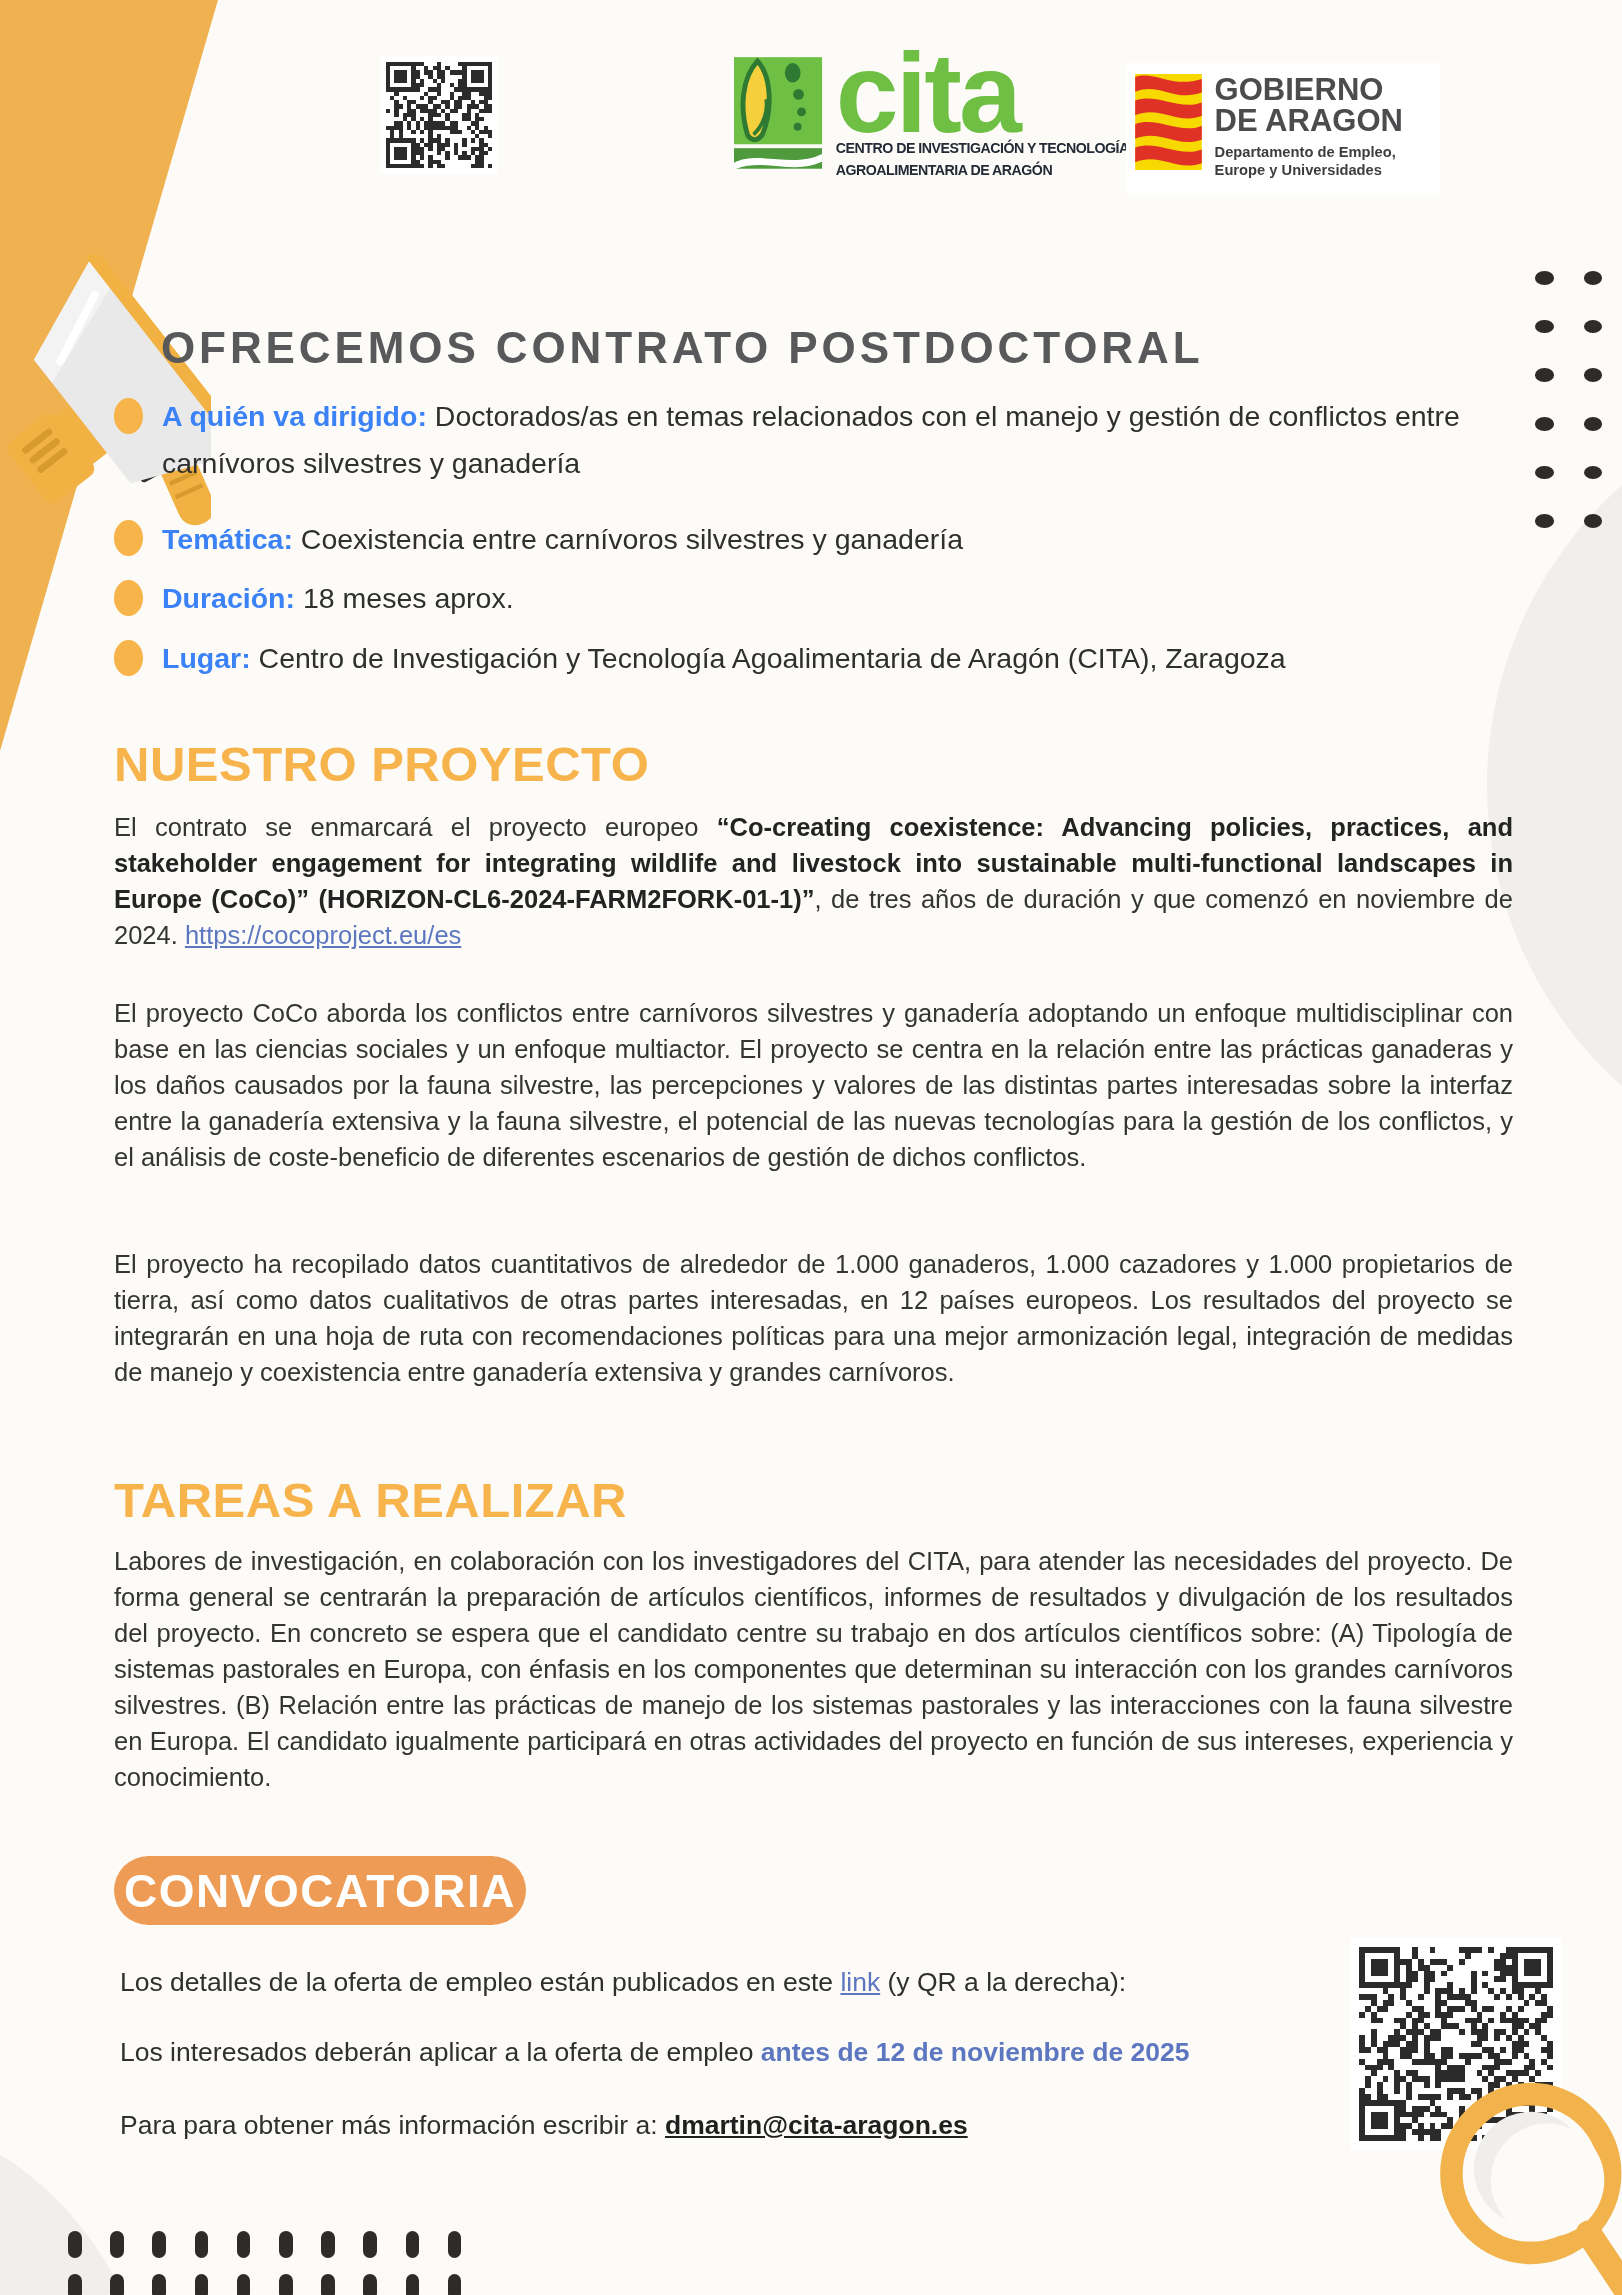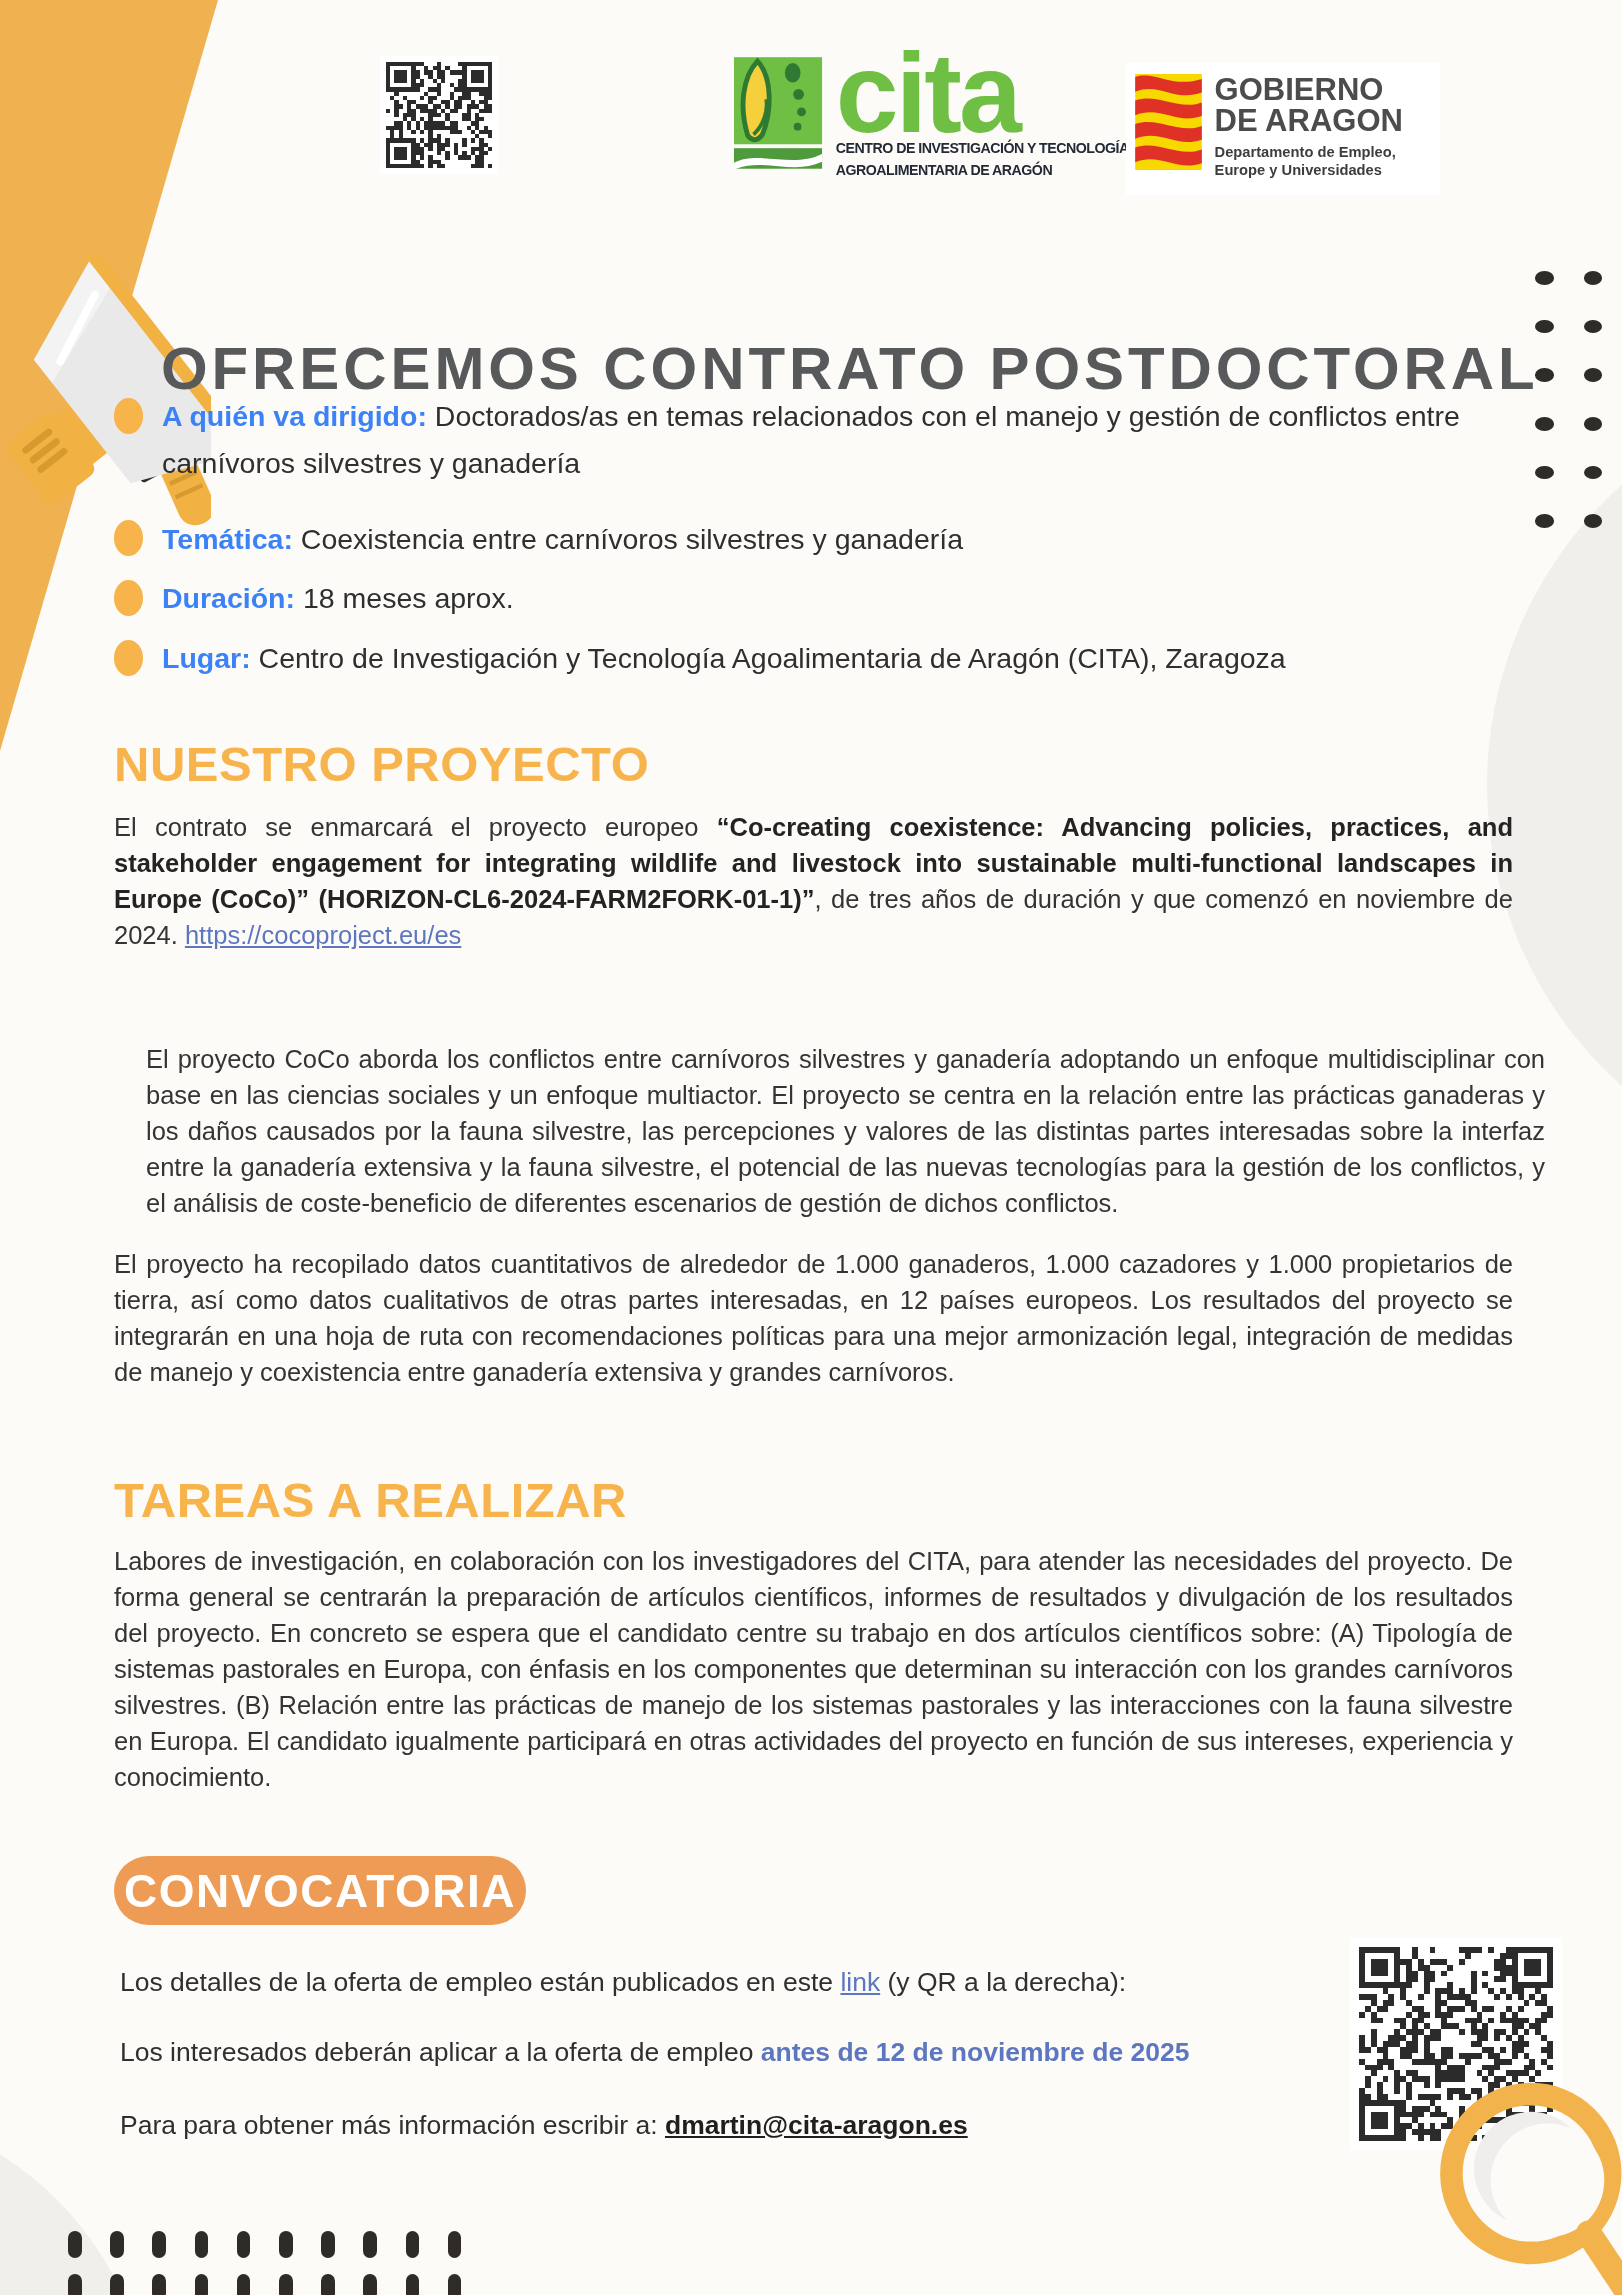--- a/index.html
+++ b/index.html
@@ -20,42 +20,42 @@
   .qr2{position:absolute;left:1350px;top:1938px;width:194px;height:194px;padding:8.8px;}
   .qrbox svg{width:100%;height:100%;fill:#2B2B2B;}
   .cita{position:absolute;left:694px;top:52px;display:flex;gap:10.8px;padding-left:40px;}
   .cita .word{font-size:113px;line-height:83px;font-weight:bold;color:#6FBF44;letter-spacing:-2.9px;}
   .cita .sub{font-size:14.2px;font-weight:bold;color:#232A36;line-height:18px;letter-spacing:-0.5px;margin-top:3.9px;}
   .gobierno{position:absolute;left:1126px;top:63px;width:314px;height:132px;background:#FFFFFF;
             display:flex;align-items:flex-start;gap:12.8px;padding:10.8px 8.8px 0 8.8px;box-sizing:border-box;}
   .gobierno .g1{font-size:31px;font-weight:800;color:#4B4C4E;line-height:31px;letter-spacing:0px;}
   .gobierno .dept{font-size:14.7px;font-weight:bold;color:#3C3D3F;line-height:18px;margin-top:6.9px;}
   
-  .title{position:absolute;left:161px;top:294px;font-size:60px;font-weight:800;color:#58595B;
+  .title{position:absolute;left:161px;top:294px;font-size:44px;font-weight:800;color:#58595B;
          letter-spacing:3.9px;white-space:nowrap;}
   .megaphone{position:absolute;left:-7.4px;top:255px;width:218px;height:304px;}
   .dots-right{position:absolute;left:1535px;top:271px;display:grid;grid-template-columns:18.6px 18.6px;column-gap:30px;row-gap:35px;}
   .dots-right i{display:block;width:18.6px;height:13.7px;border-radius:50%;background:#2E2B28;}
   .dots-bottom{position:absolute;left:68px;top:2231px;display:grid;grid-template-columns:repeat(10,13.7px);column-gap:28.5px;row-gap:16px;}
   .dots-bottom i{display:block;width:13.7px;height:26.5px;border-radius:6.9px;background:#2E2B28;}
   
   .bullets{position:absolute;left:114px;top:393px;width:1413px;list-style:none;margin:0;padding:0;}
   .bullets li{display:flex;gap:18.6px;font-size:28.5px;line-height:47px;color:#2F2F2F;}
   .bullets li+li{margin-top:12.8px;}
   .bullets li:first-child{margin-bottom:28.5px;}
   .bullets .dot{flex:none;width:29.4px;height:36px;border-radius:50%;background:#F7B44B;margin-top:4.9px;}
   .bullets b{color:#3b82f6;}
   
   h2{position:absolute;left:114px;margin:0;font-size:49px;font-weight:800;color:#F8B44C;letter-spacing:0.5px;}
   .h-proyecto{top:736px;}
   .h-tareas{top:1472px;}
   .para{position:absolute;left:114px;width:1399px;margin:0;font-size:25.5px;line-height:36px;
         text-align:justify;color:#343434;}
   .p1{top:809px;}
-  .p2{top:1041px;margin-left:32px;}
+  .p2{top:995px;}
   .p3{top:1246px;}
   .p4{top:1543px;}
   .para b{color:#232323;}
   a.weblink,.weblink{color:#5C77C0;text-decoration:underline;cursor:pointer;}
   .deadline{color:#5C77C0;font-weight:bold;}
   .email{color:#1F1F1F;font-weight:bold;text-decoration:underline;cursor:pointer;}
   
   .badge{position:absolute;left:114px;top:1856px;width:412px;height:69px;background:#EE9C55;border-radius:41px;
          color:#FFFFFF;font-size:46px;font-weight:bold;letter-spacing:1.5px;display:flex;align-items:center;justify-content:center;}
   .cta{position:absolute;left:120px;font-size:26.5px;color:#2F2F2F;width:1202px;}

